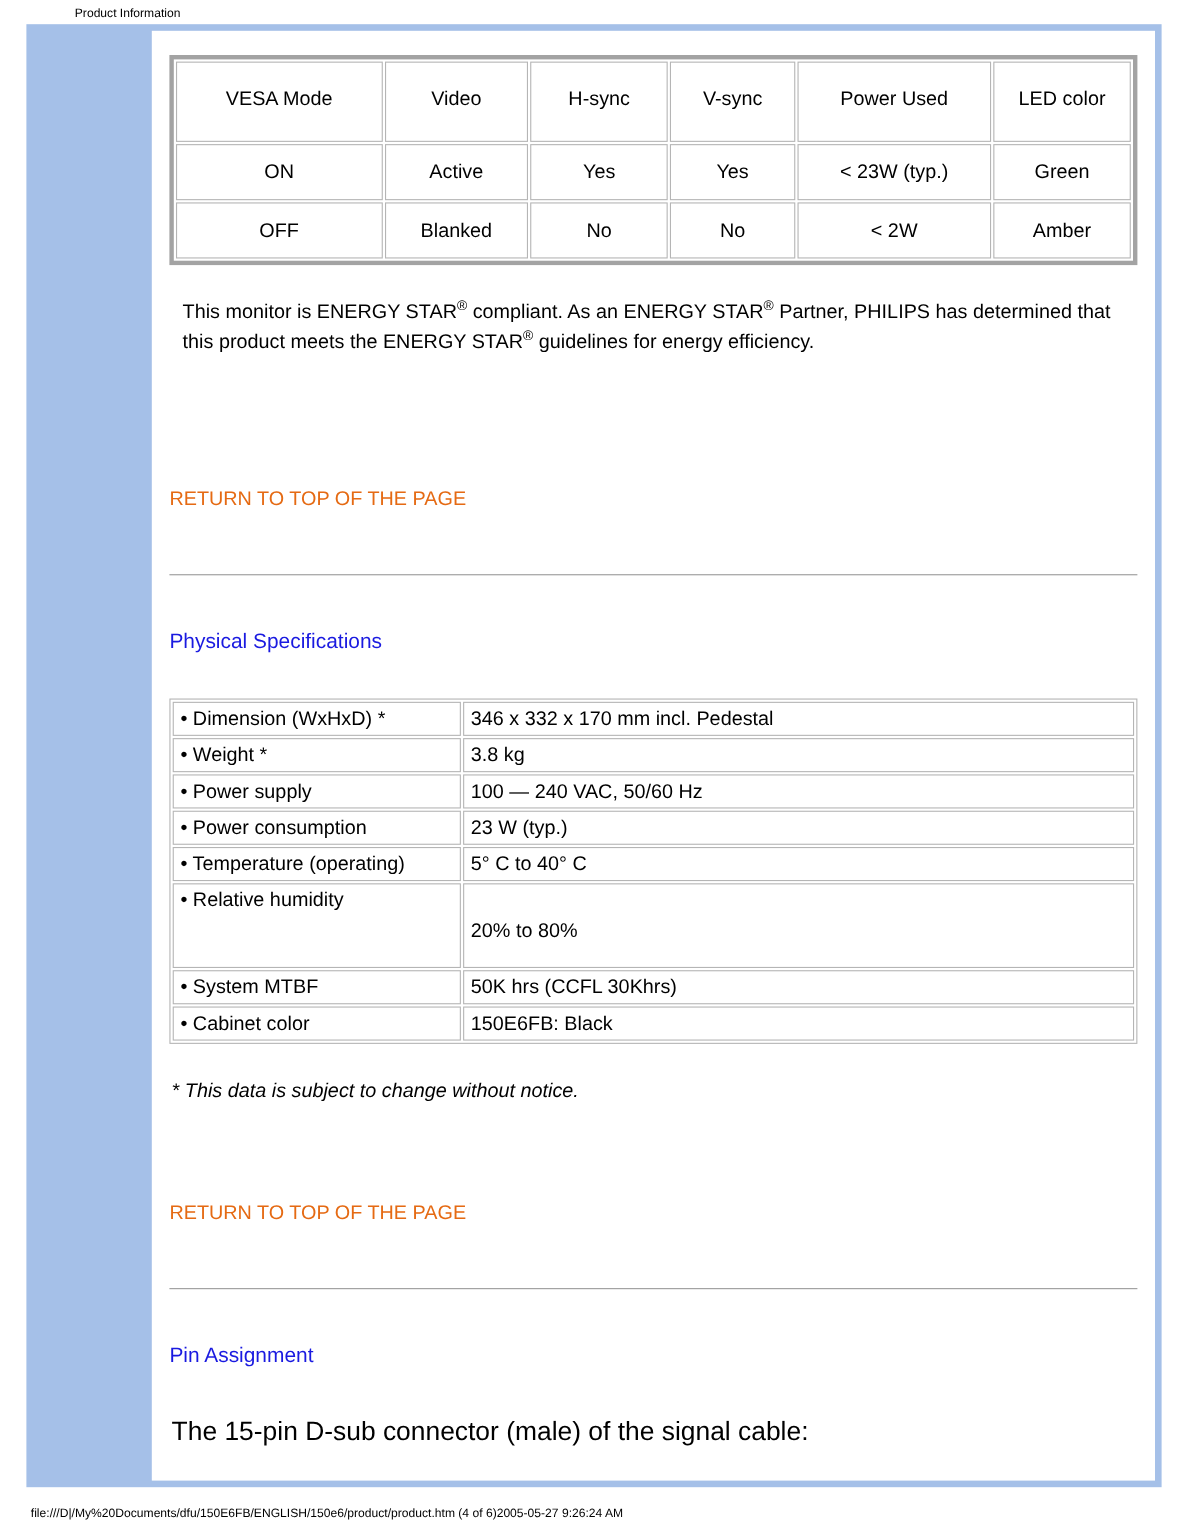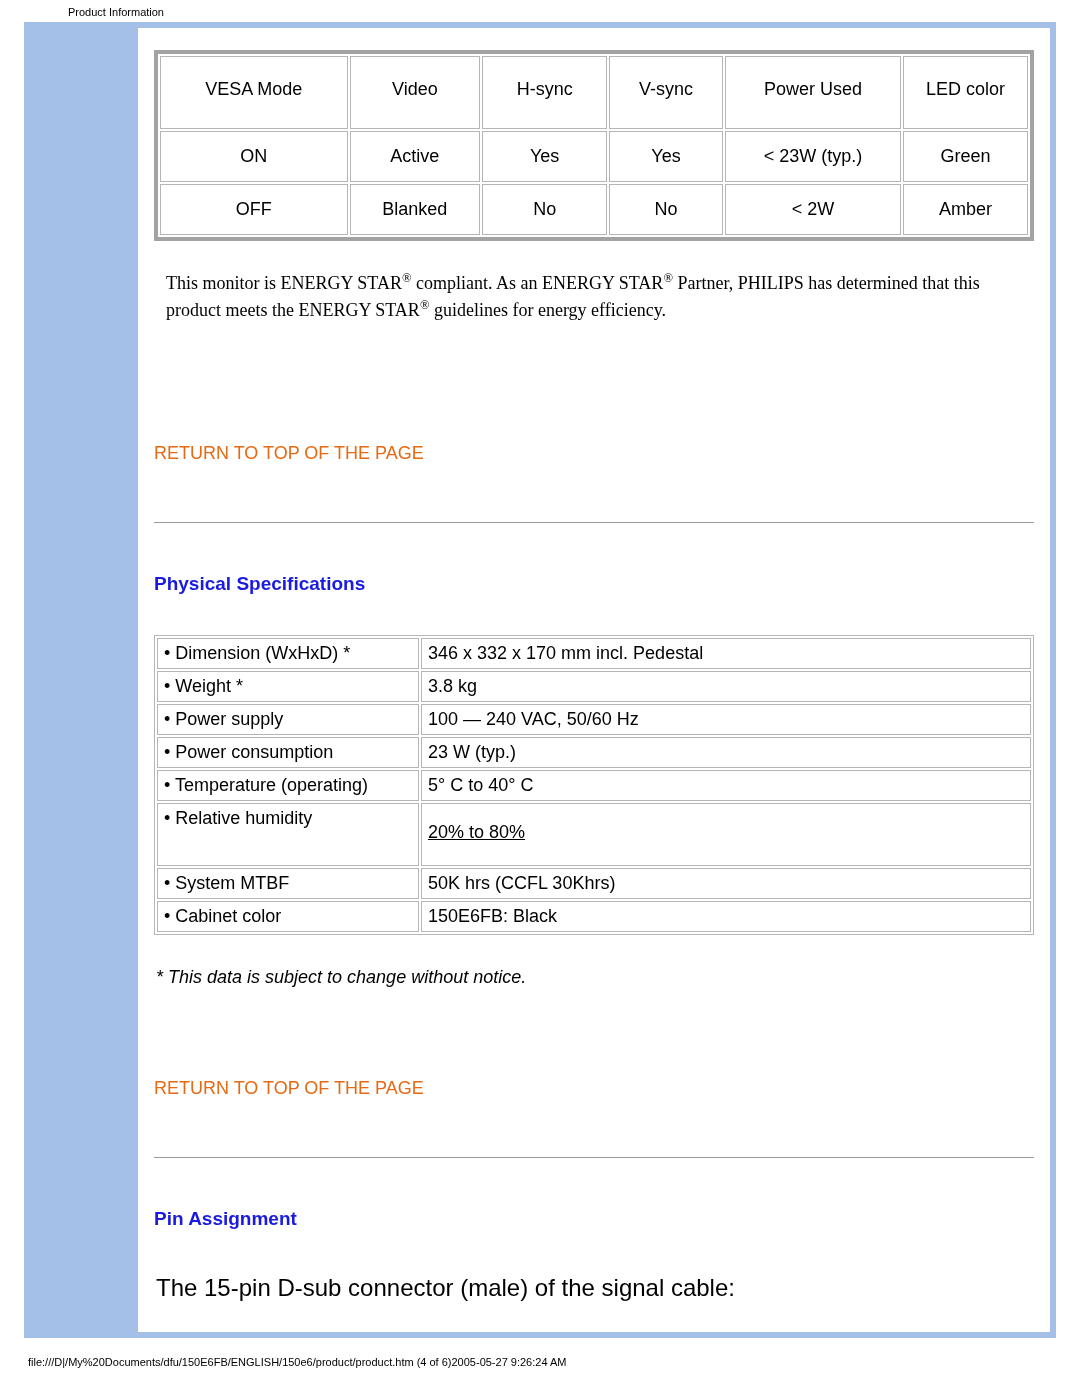--- a/index.html
+++ b/index.html
@@ -58,21 +58,20 @@
   table.power col.c1 { width: 115px; }
   table.power col.c2 { width: 110px; }
   table.power col.c3 { width: 100px; }
   table.power col.c4 { width: 155px; }
   table.power col.c5 { width: 110px; }
 
   .para {
     margin: 28px 4px 12px 12px;
     line-height: 1.45;
     font-size: 18px;
-    font-family: Liberation Serif, serif;
   }
   sup { font-size: 0.7em; vertical-align: super; }
 
   .return-link {
     display: block;
     text-align: left;
     color: #e56a13;
     font-size: 18px;
     margin: 120px 0 0 0;
     cursor: pointer;
@@ -80,21 +79,21 @@
   .return-link2 {
     margin-top: 90px;
   }
   hr.sep {
     border: none;
     border-top: 1px solid #9a9a9a;
     margin: 58px 0 0 0;
   }
   .section-title {
     color: #1a1ae0;
-    font-weight: bold;
+    font-weight: normal;
     font-size: 19px;
     margin: 50px 0 40px 0;
   }
   table.phys {
     border-collapse: separate;
     border-spacing: 2px;
     border: 1px solid #b5b5b5;
     width: 100%;
   }
   table.phys td {
@@ -199,21 +198,21 @@
           <tr>
             <td>• Power consumption</td>
             <td>23 W (typ.)</td>
           </tr>
           <tr>
             <td>• Temperature (operating)</td>
             <td>5° C to 40° C</td>
           </tr>
           <tr class="tall">
             <td>• Relative humidity</td>
-            <td style="padding-top:18px;text-decoration:underline;">20% to 80%</td>
+            <td style="padding-top:32px;">20% to 80%</td>
           </tr>
           <tr>
             <td>• System MTBF</td>
             <td>50K hrs (CCFL 30Khrs)</td>
           </tr>
           <tr>
             <td>• Cabinet color</td>
             <td>150E6FB: Black</td>
           </tr>
         </tbody>

